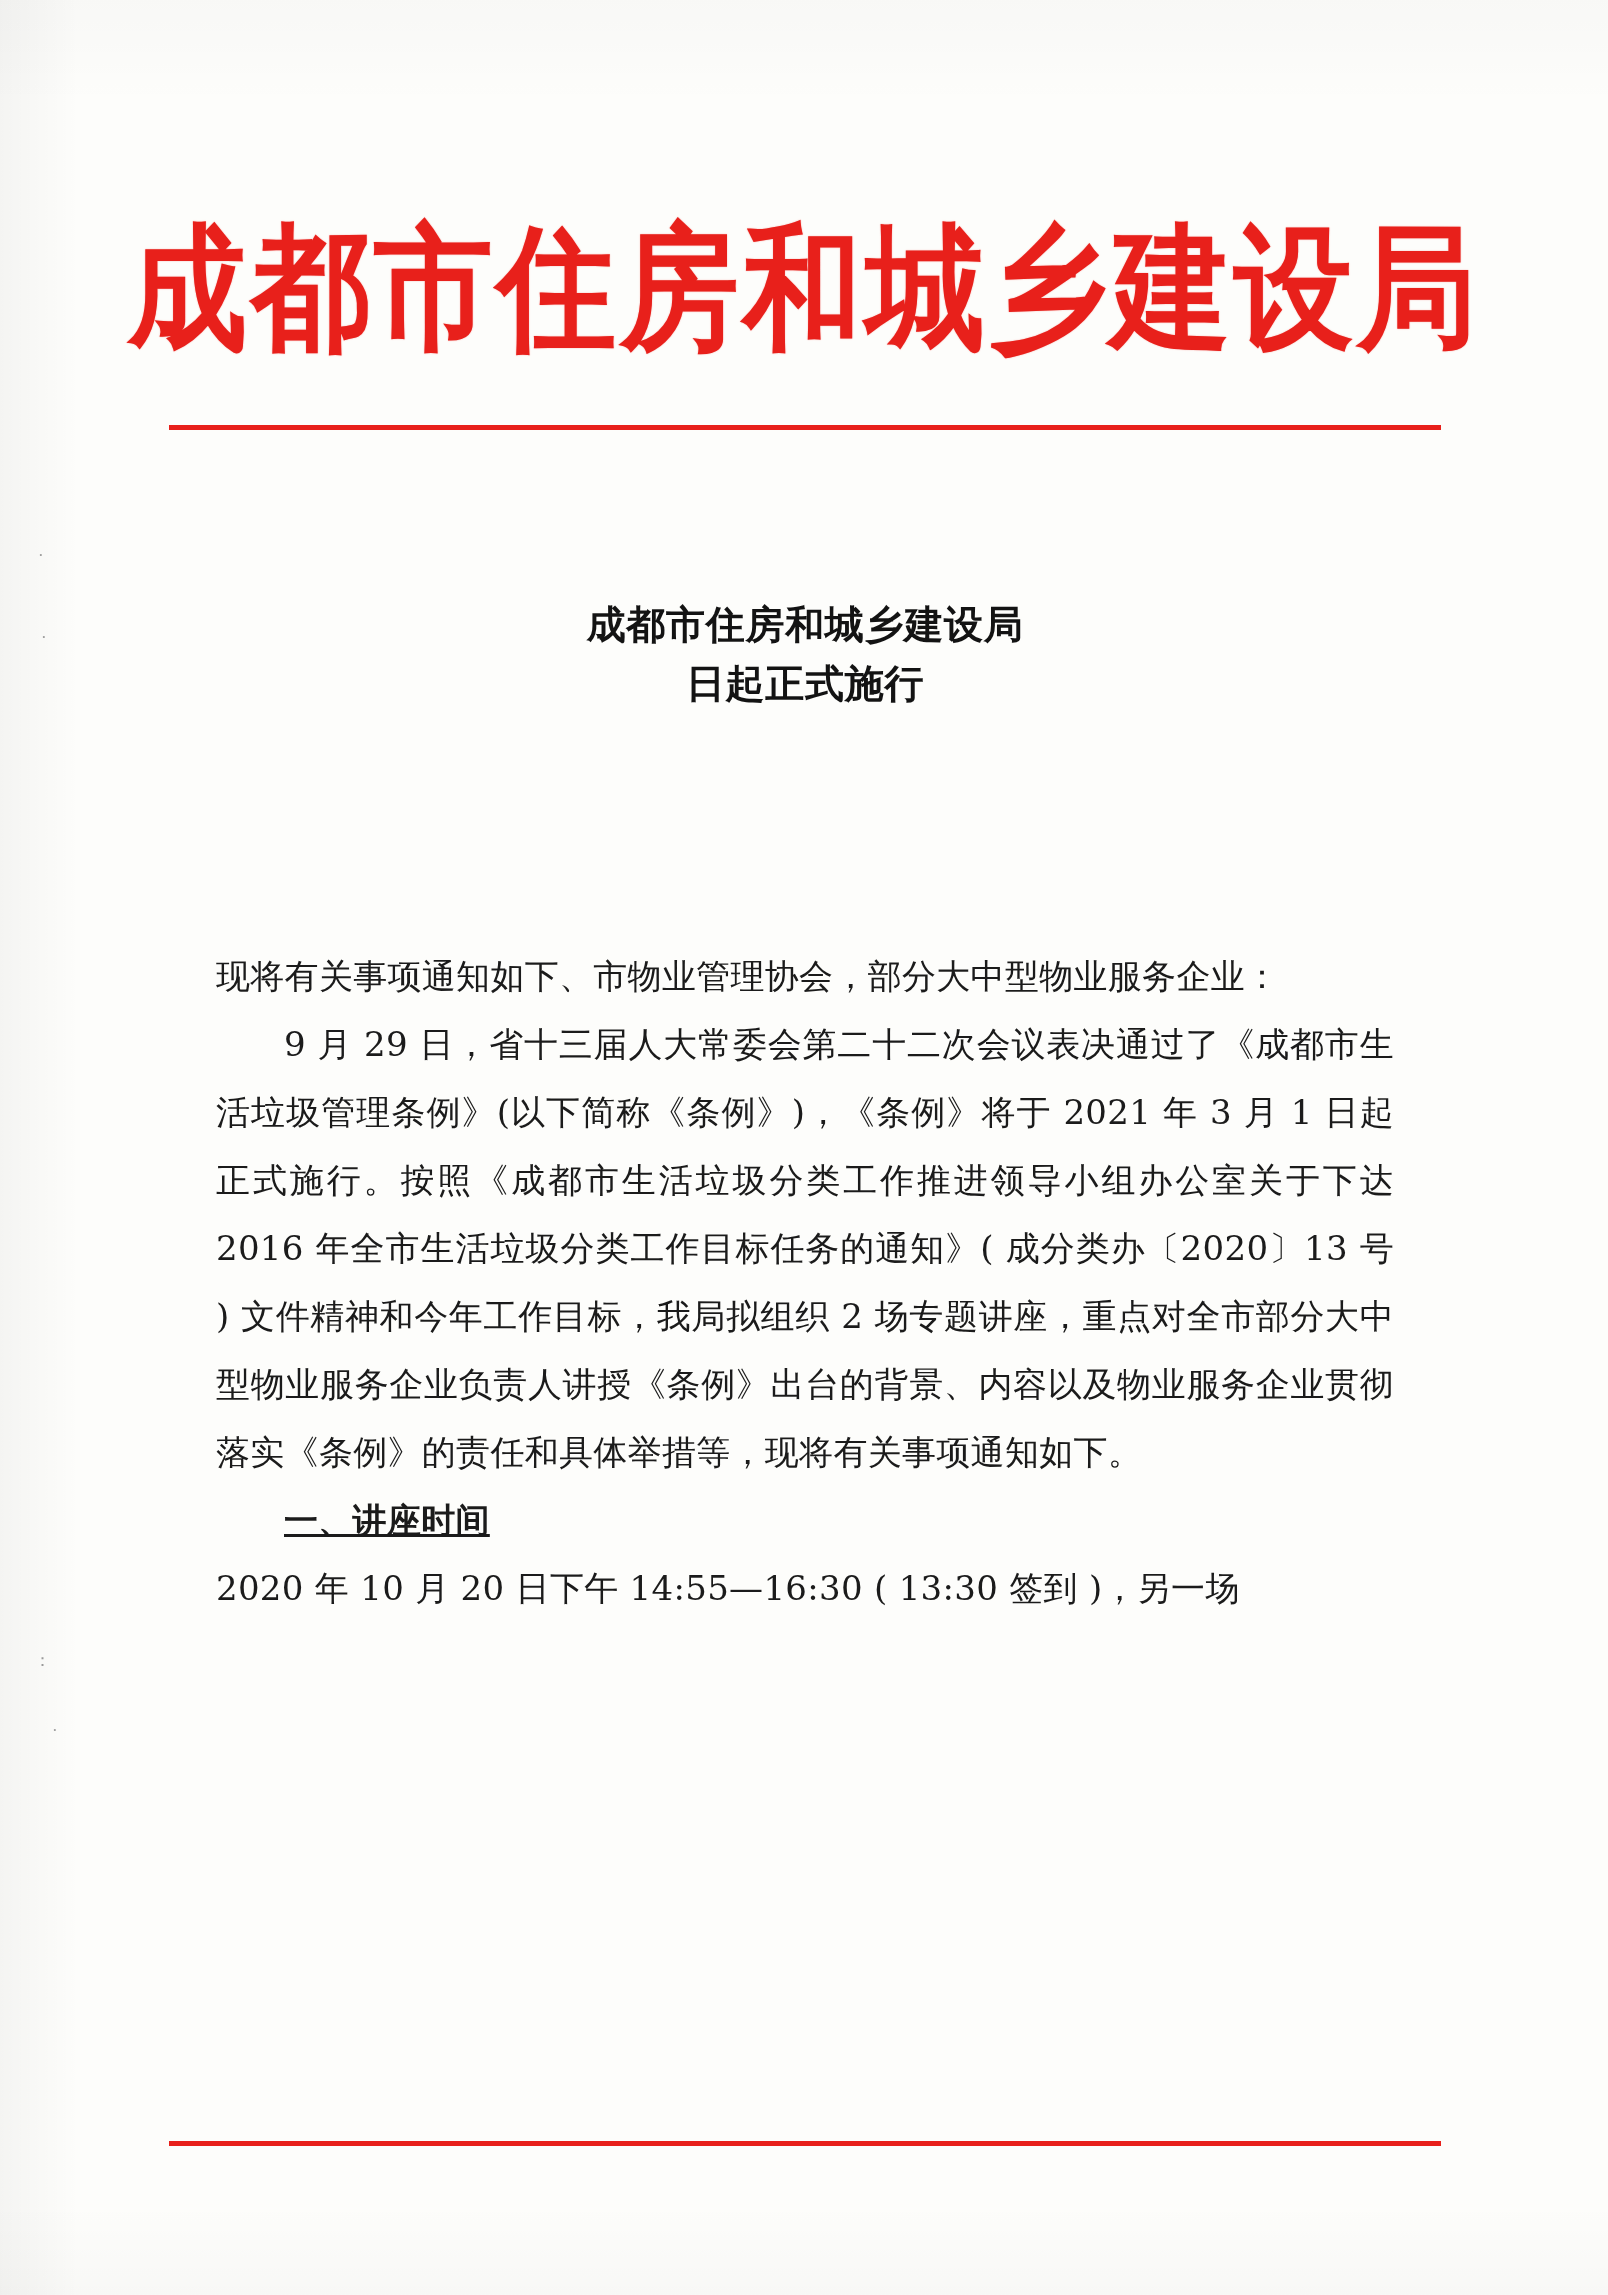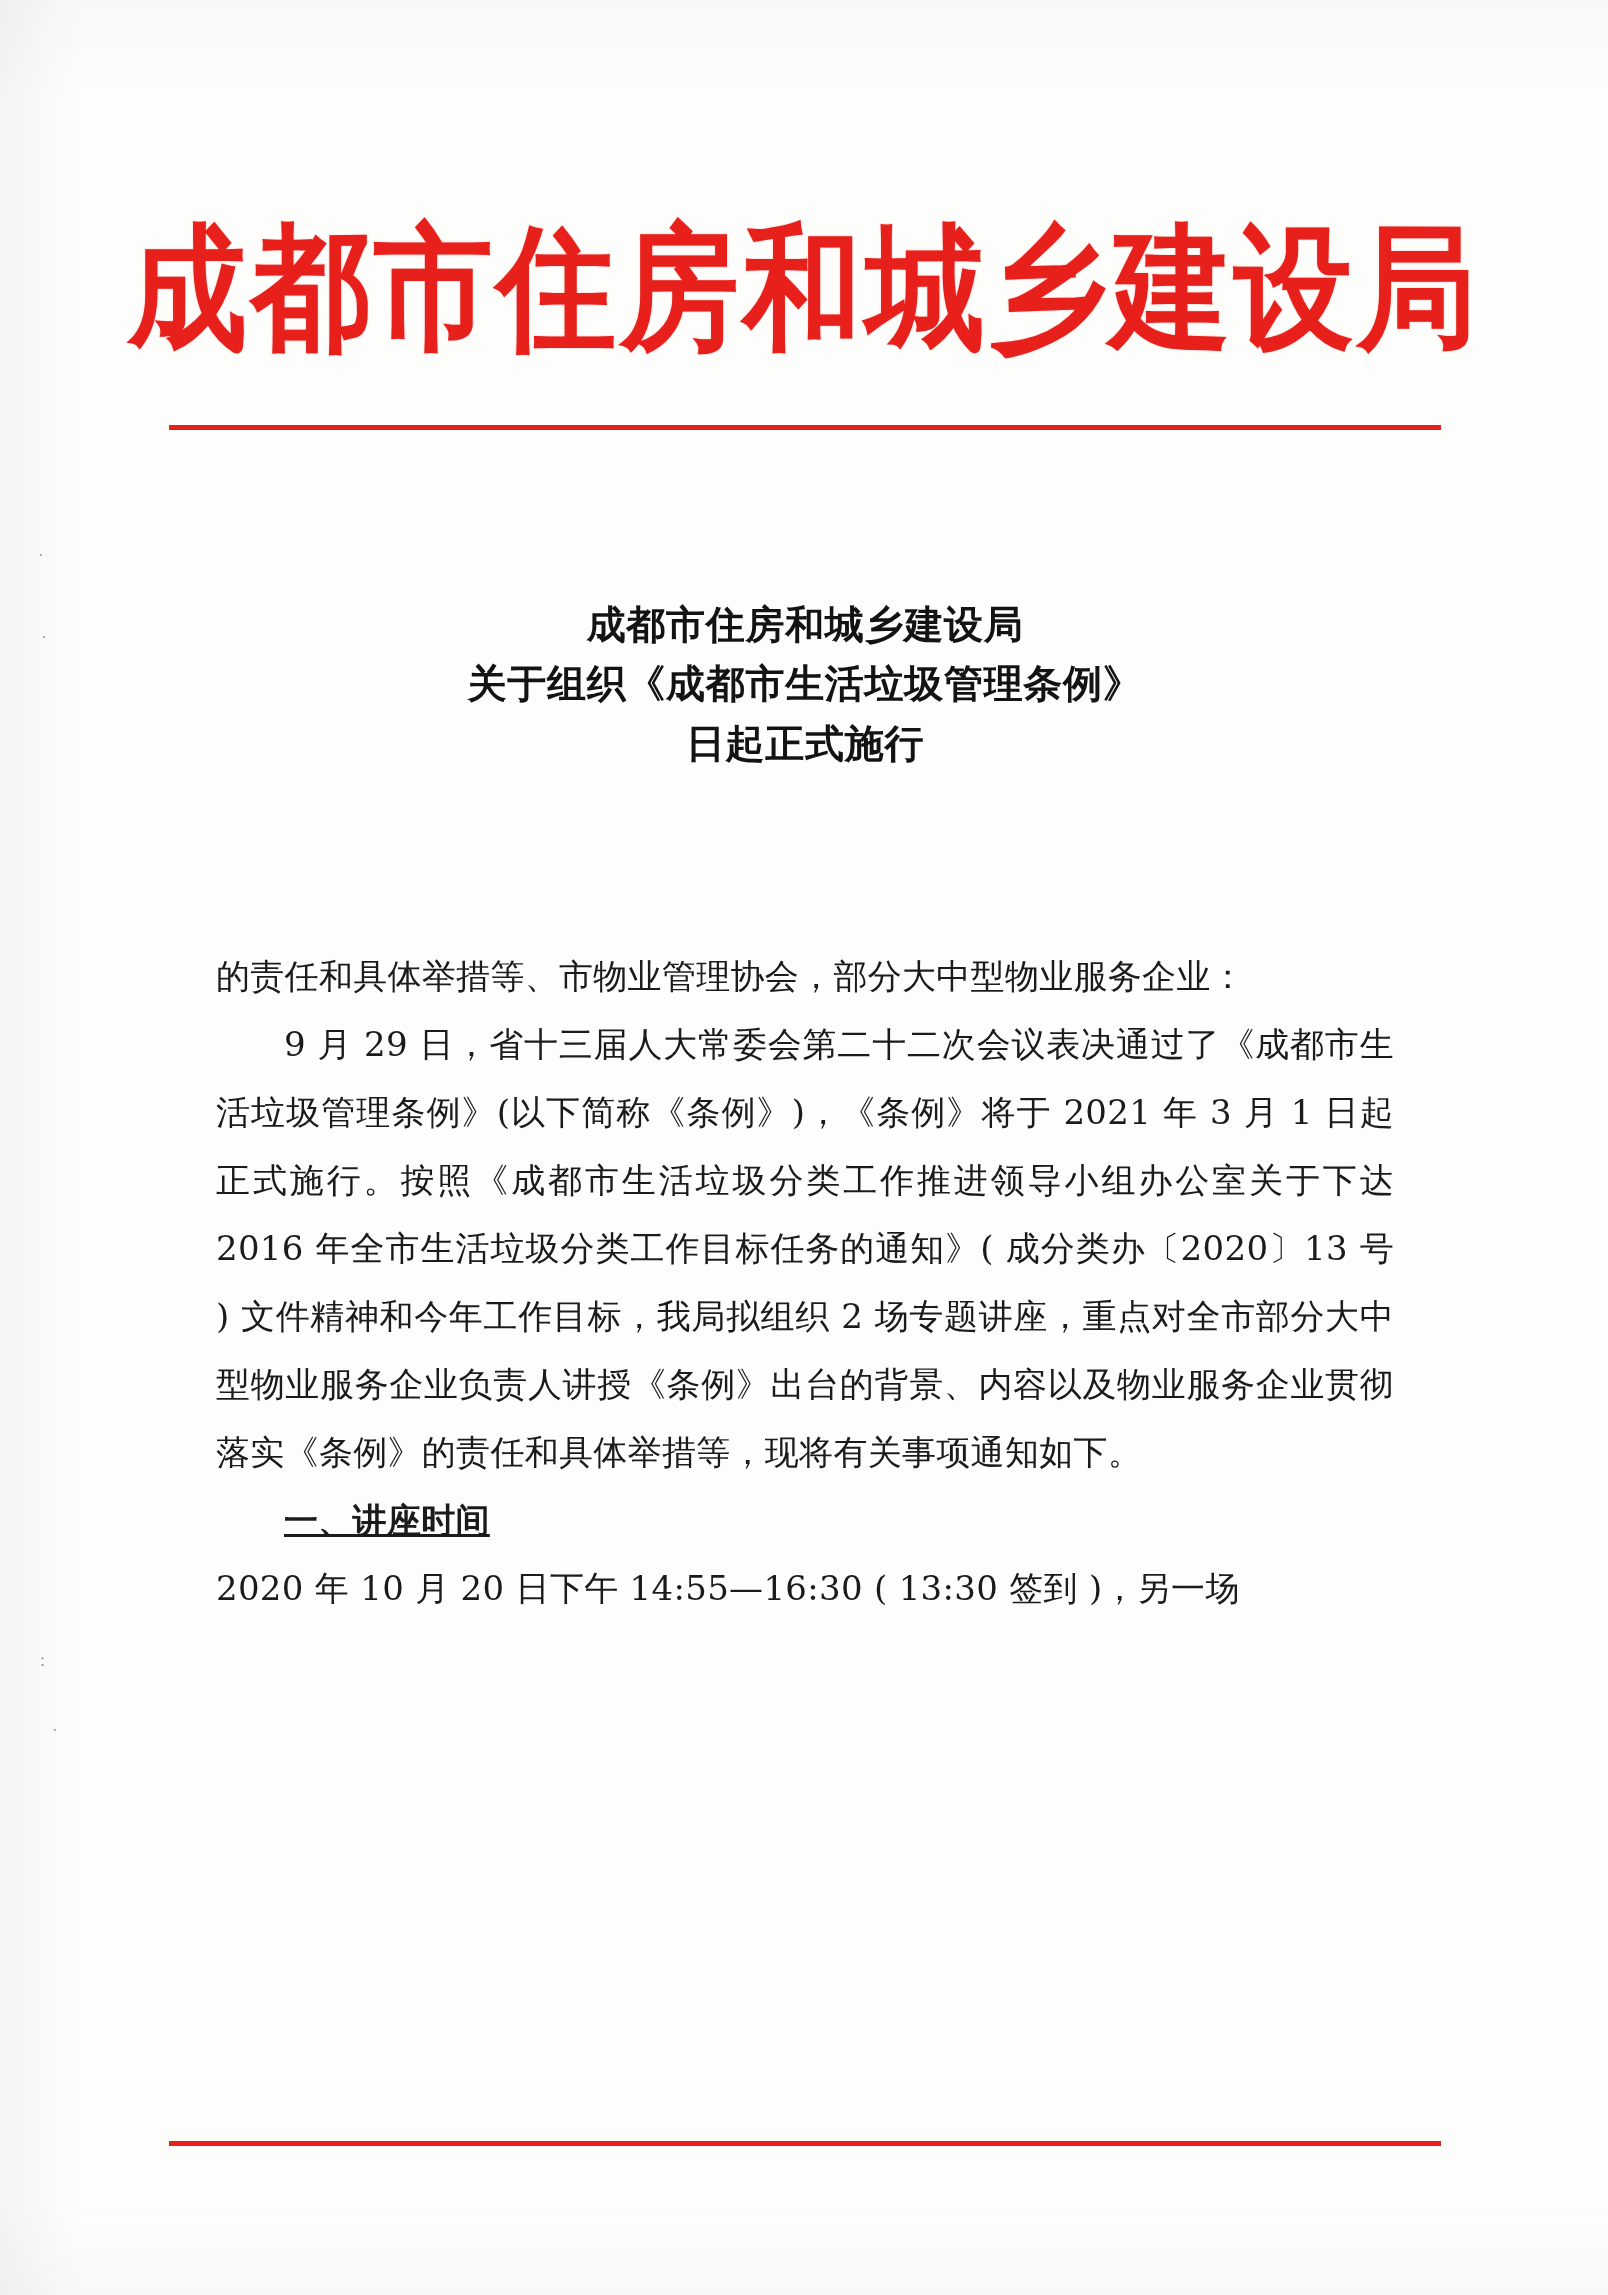--- a/index.html
+++ b/index.html
@@ -127,26 +127,25 @@
   </div>
   <div class="letterhead-rule"></div>
 
   <div class="scan-mark" style="top:546px; left:38px;">·</div>
   <div class="scan-mark" style="top:628px; left:41px;">·</div>
   <div class="scan-mark" style="top:1649px; left:34px;">：</div>
   <div class="scan-mark" style="top:1721px; left:52px;">·</div>
 
   <div class="doc-title">
     <div>成都市住房和城乡建设局</div>
-    <div>关于组织《成都市生活垃圾管理条例》</div>
     <div>日起正式施行</div>
   </div>
 
   <div class="body-text">
-    <p>的责任和具体举措等、市物业管理协会，部分大中型物业服务企业：</p>
+    <p>现将有关事项通知如下、市物业管理协会，部分大中型物业服务企业：</p>
     <p class="indent2">9 月 29 日，省十三届人大常委会第二十二次会议表决通过了《成都市生活垃圾管理条例》(以下简称《条例》)，《条例》将于 2021 年 3 月 1 日起正式施行。按照《成都市生活垃圾分类工作推进领导小组办公室关于下达 2016 年全市生活垃圾分类工作目标任务的通知》( 成分类办〔2020〕13 号 ) 文件精神和今年工作目标，我局拟组织 2 场专题讲座，重点对全市部分大中型物业服务企业负责人讲授《条例》出台的背景、内容以及物业服务企业贯彻落实《条例》的责任和具体举措等，现将有关事项通知如下。</p>
     <p class="section-head">一、讲座时间</p>
     <p>2020 年 10 月 20 日下午 14:55—16:30 ( 13:30 签到 )，另一场</p>
   </div>
 
   <div class="footer-rule"></div>
 
 </div>
 
 

